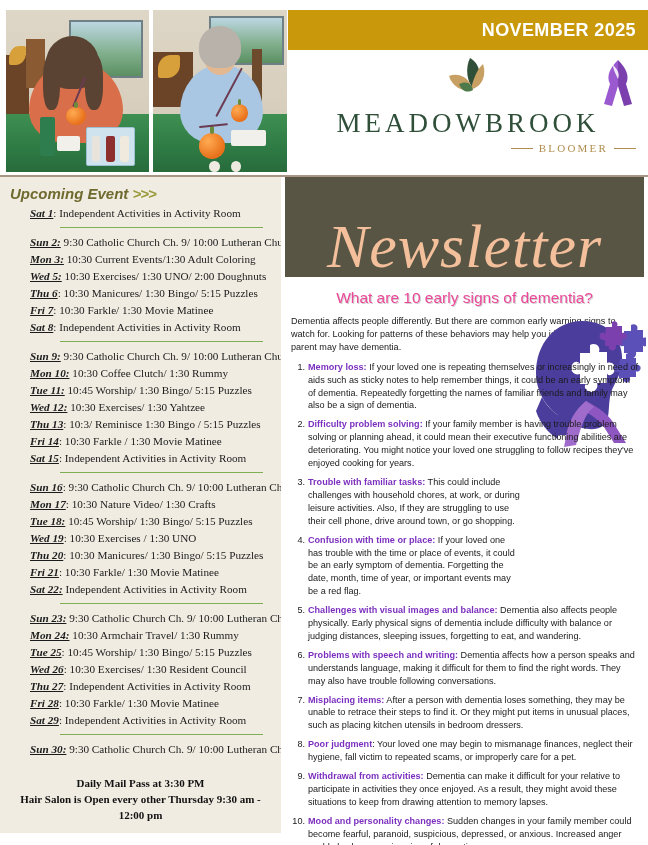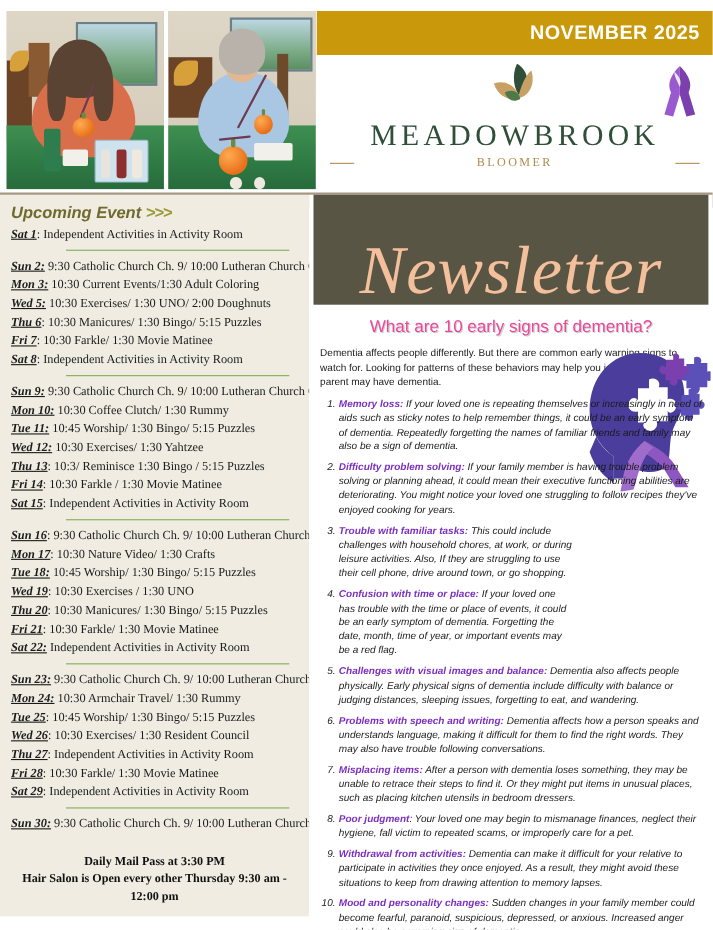--- a/index.html
+++ b/index.html
@@ -97,21 +97,21 @@
     font-family: "Liberation Serif", serif;
     font-size: 27px; letter-spacing: 4.0px;
     color: #2f4f39; white-space: nowrap;
   }
   .logo-sub {
     position: absolute; left: 0; right: 0; top: 90px;
     text-align: center;
     font-family: "Liberation Serif", serif;
     font-size: 11px; letter-spacing: 2.2px;
     color: #b08d4e;
-    display: flex; align-items: center; justify-content: space-between; gap: 6px;
+    display: flex; align-items: center; justify-content: flex-end; gap: 6px;
   }
   .logo-sub .rule { display:inline-block; width: 22px; height:1px; background:#b08d4e; }
 
   .ribbon-icon { position: absolute; right: 8px; top: 56px; width: 44px; height: 56px; }
 
   .tan-band {
     position: absolute; left: 0; top: 175px;
     width: 648px; height: 14px;
     background: #a79684;
   }
@@ -147,20 +147,21 @@
   .sched-line {
     font-family: "Liberation Serif", serif;
     font-size: 11.2px; color: #1b1b1b;
     line-height: 1.52;
     white-space: nowrap;
     padding-left: 2px;
   }
   .sched-line .day {
     font-weight: bold; font-style: italic;
     text-decoration: underline;
+    margin-left: 20px;
   }
   .grp-sep {
     height: 1px; background: #7fae55;
     margin: 5px 10px 6px 52px;
   }
 
   .footer-notes {
     margin-top: 18px;
     text-align: center;
     font-family: "Liberation Serif", serif;
@@ -205,21 +206,20 @@
     line-height: 1.42;
   }
   .intro { margin-bottom: 7px; text-align: left; }
 
   ol.signs { list-style: none; counter-reset: s; }
   ol.signs > li {
     counter-increment: s;
     position: relative;
     padding-left: 17px;
     margin-bottom: 6px;
-    font-style: italic;
   }
   ol.signs > li:before {
     content: counter(s) ".";
     position: absolute; left: 0; top: 0;
     width: 14px; text-align: right;
     color: #1a1a1a;
   }
   ol.signs > li .term { color:#7b2fbe; font-weight: bold; }
   li.wrapped { padding-right: 118px; }
 

